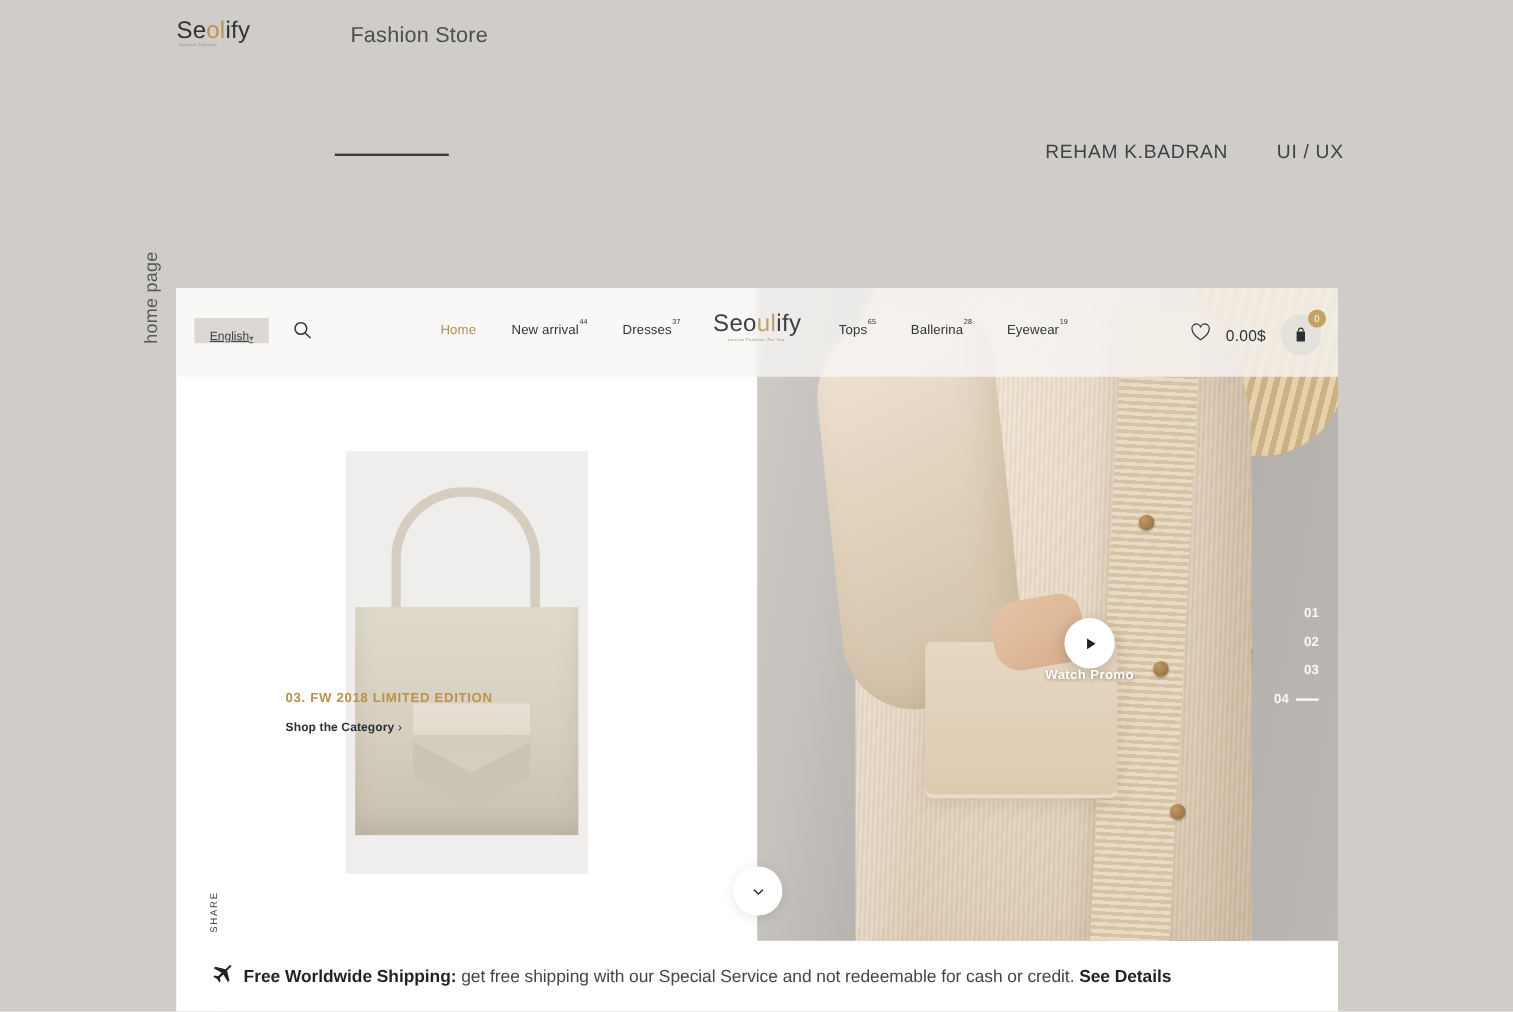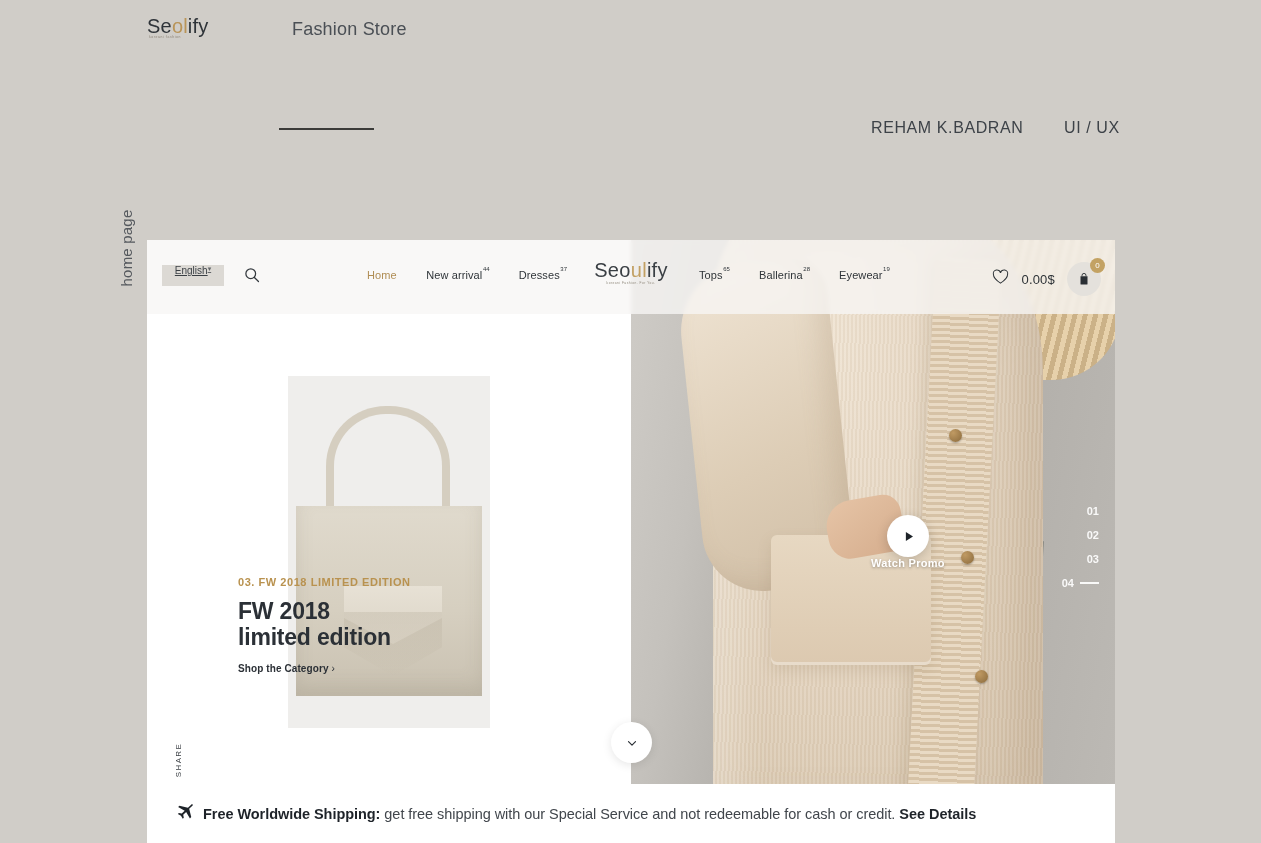--- a/index.html
+++ b/index.html
@@ -74,21 +74,21 @@
      border-radius:0 0 70px 40px;}
   .neck{position:absolute;left:288px;top:88px;width:84px;height:70px;background:linear-gradient(160deg,#e3bda0,#cfa384);border-radius:20px;}
   
   .btn-k{position:absolute;width:13px;height:13px;border-radius:50%;
      background:radial-gradient(circle at 32% 30%, #c09a63, #8a6a3c);box-shadow:0 1px 2px rgba(0,0,0,.3);}
 
   
   .navbar{position:absolute;left:0;top:0;width:968px;height:74px;
      background:rgba(247,246,245,.78);backdrop-filter:blur(2px);z-index:6;}
   .lang{position:absolute;left:15px;top:25px;width:62px;height:21px;background:#dcd9d4;
-     display:flex;align-items:flex-start;justify-content:center;gap:0;color:#3a3f44;font-size:10px;text-decoration:underline;}
+     display:flex;align-items:flex-end;justify-content:center;gap:0;color:#3a3f44;font-size:10px;text-decoration:underline;}
   .lang .chev{font-size:7px;opacity:.75;}
   .srch{position:absolute;left:96px;top:26px;width:18px;height:18px;}
   .nav-left{position:absolute;left:220px;top:29px;display:flex;gap:29px;align-items:baseline;}
   .nav-right{position:absolute;left:552px;top:29px;display:flex;gap:29px;align-items:baseline;}
   .nav-item{font-size:11px;color:#2f3439;letter-spacing:.1px;white-space:nowrap;text-align:center;}
   .nav-item.active{color:#b08d54;}
   .nav-item sup{font-size:6px;margin-left:.5px;top:-.5em;position:relative;}
   .mark{position:absolute;left:437px;top:20px;width:94px;text-align:center;}
   .mark-word{font-size:20px;color:#3a3f44;letter-spacing:.3px;line-height:1;}
   .mark-word .gold{color:#c2a063;}
@@ -230,24 +230,20 @@
     <div class="panel">
       <div class="prodcard">
         <div class="handle h1"></div>
         <div class="bag"></div>
         <div class="flap"></div>
         <div class="seam"></div>
       </div>
 
       <div class="txt-block">
         <div class="kicker">03. FW 2018 LIMITED EDITION</div>
-        <div class="h-title">
-          <div>FW 2018</div>
-          <div>limited edition</div>
-        </div>
         <div class="shopcat"><span>Shop the Category</span><span class="arr">›</span></div>
       </div>
 
       <div class="share">SHARE</div>
       <div class="plusbtn">+</div>
     </div>
 
     <div class="scrollbtn">
       <svg viewBox="0 0 20 20" width="14" height="14" fill="none" stroke="#2b3036" stroke-width="1.7" stroke-linecap="round" stroke-linejoin="round">
         <polyline points="5,8 10,13 15,8"></polyline>

